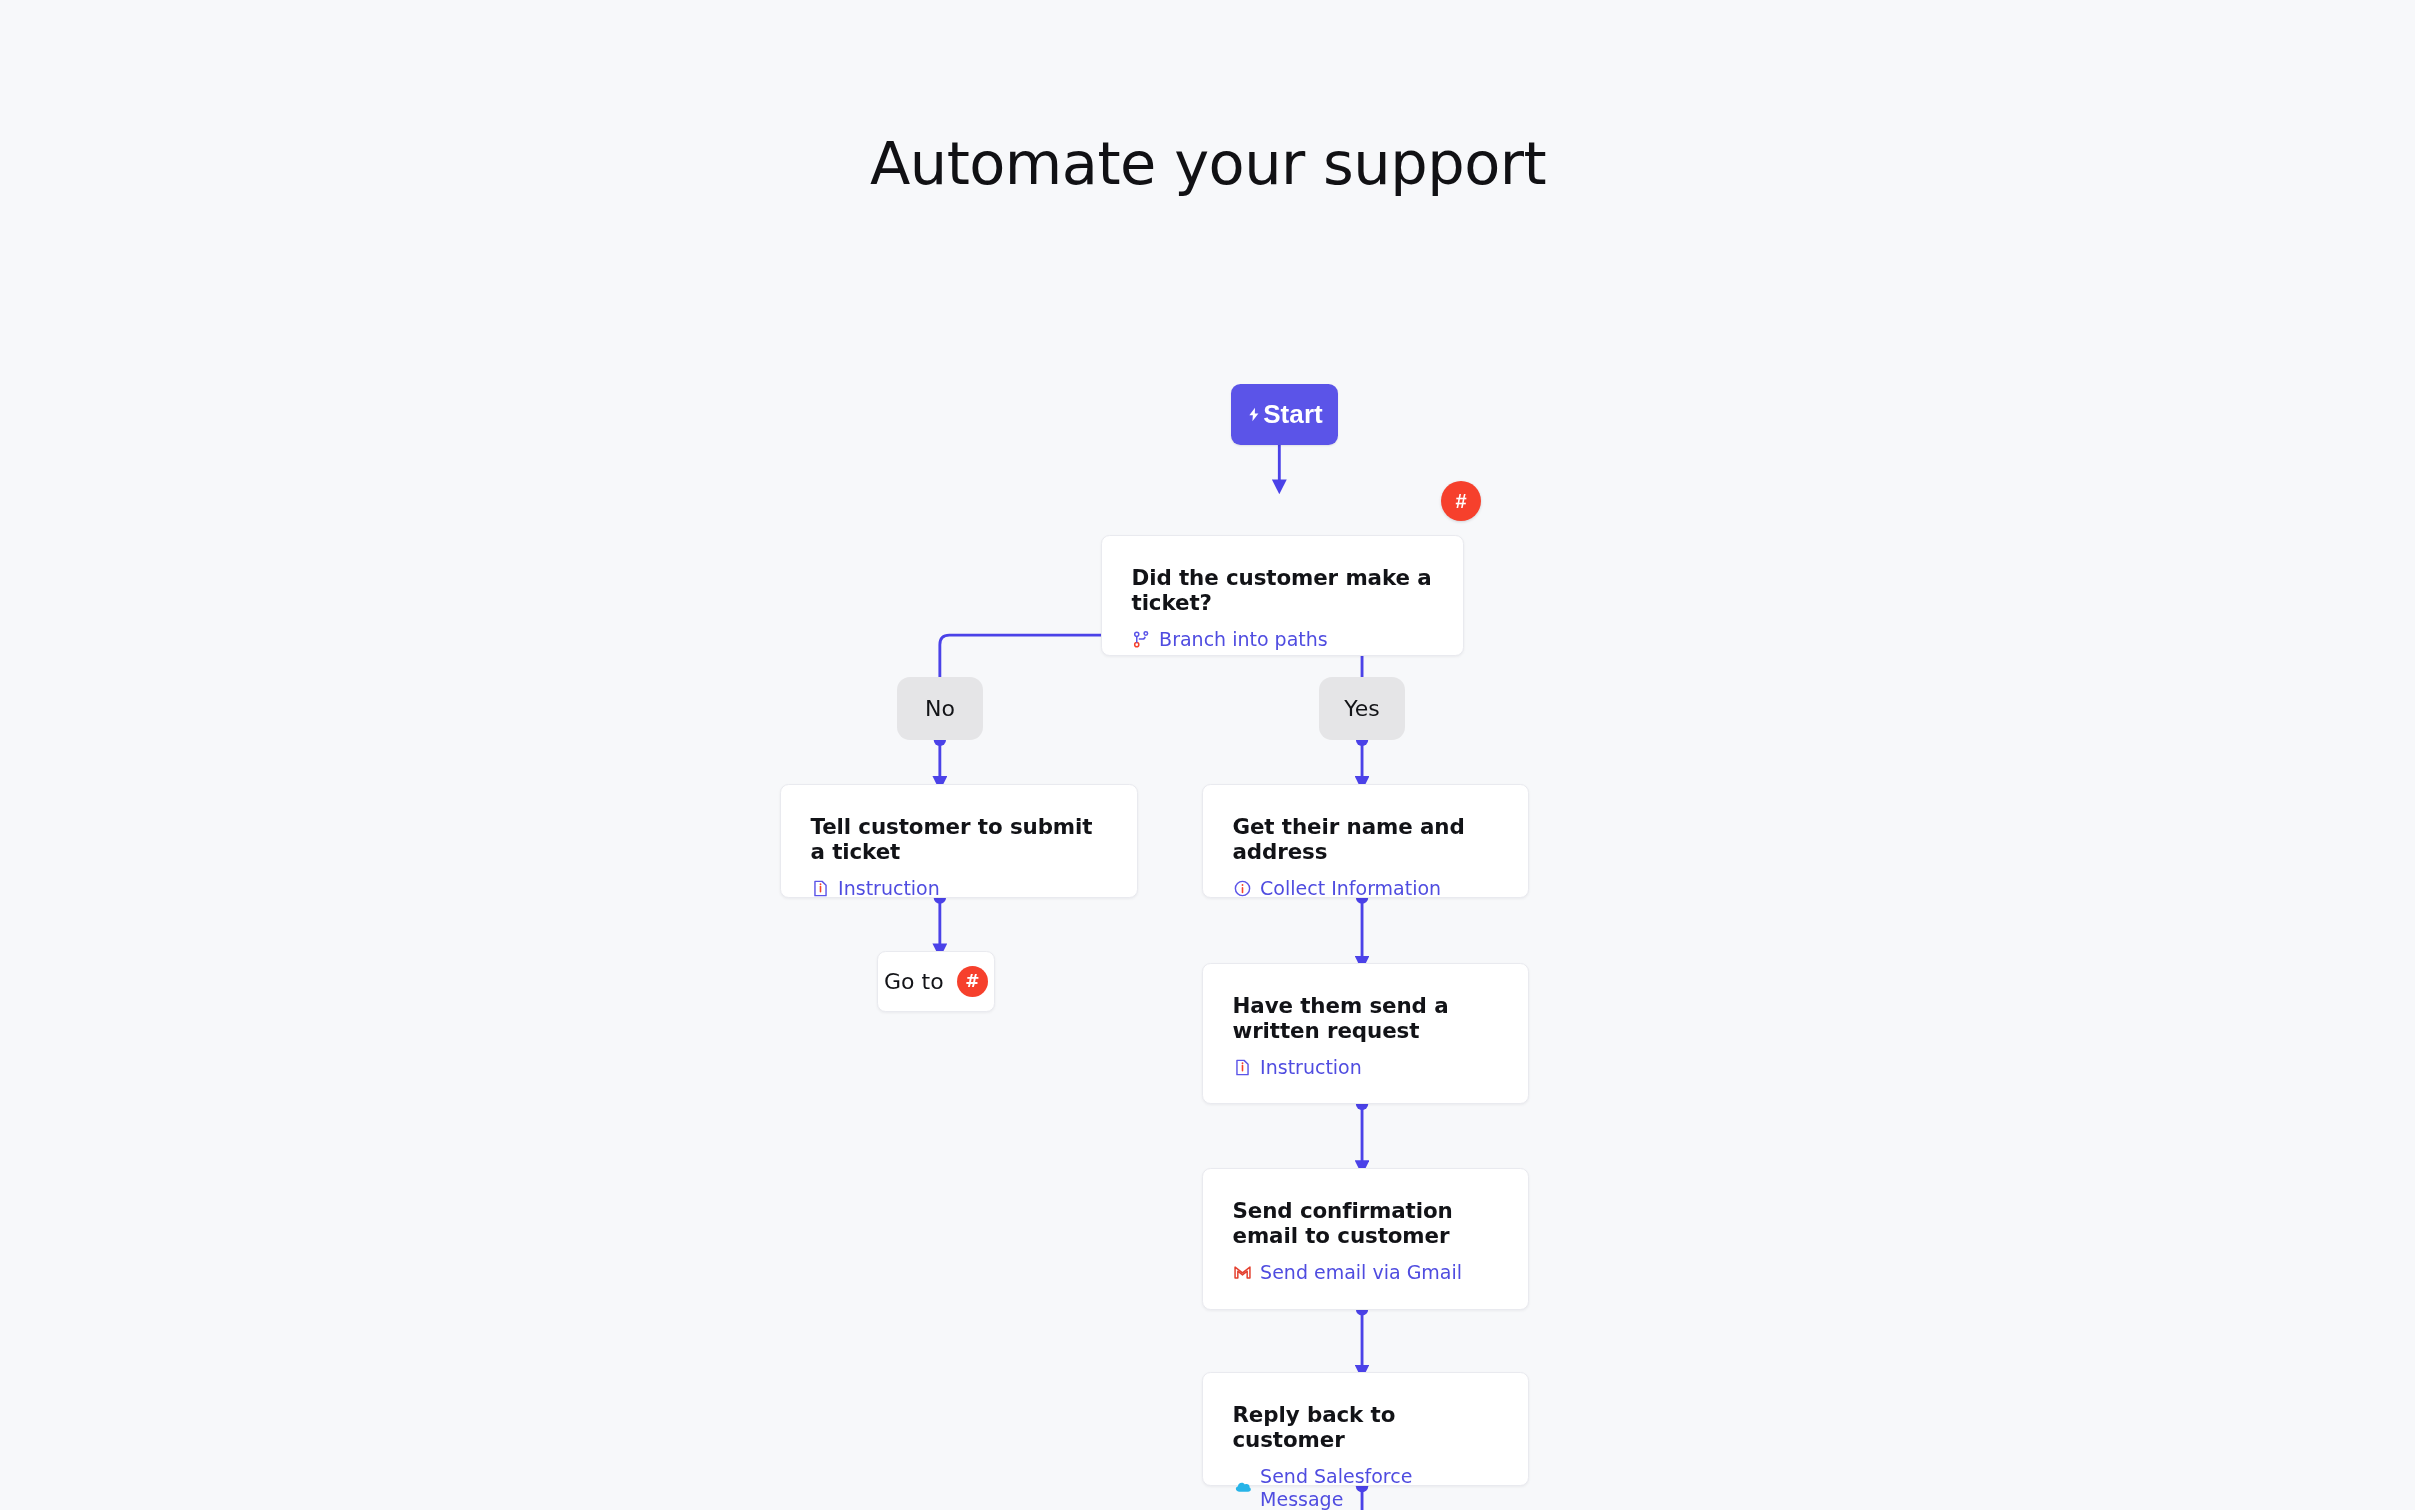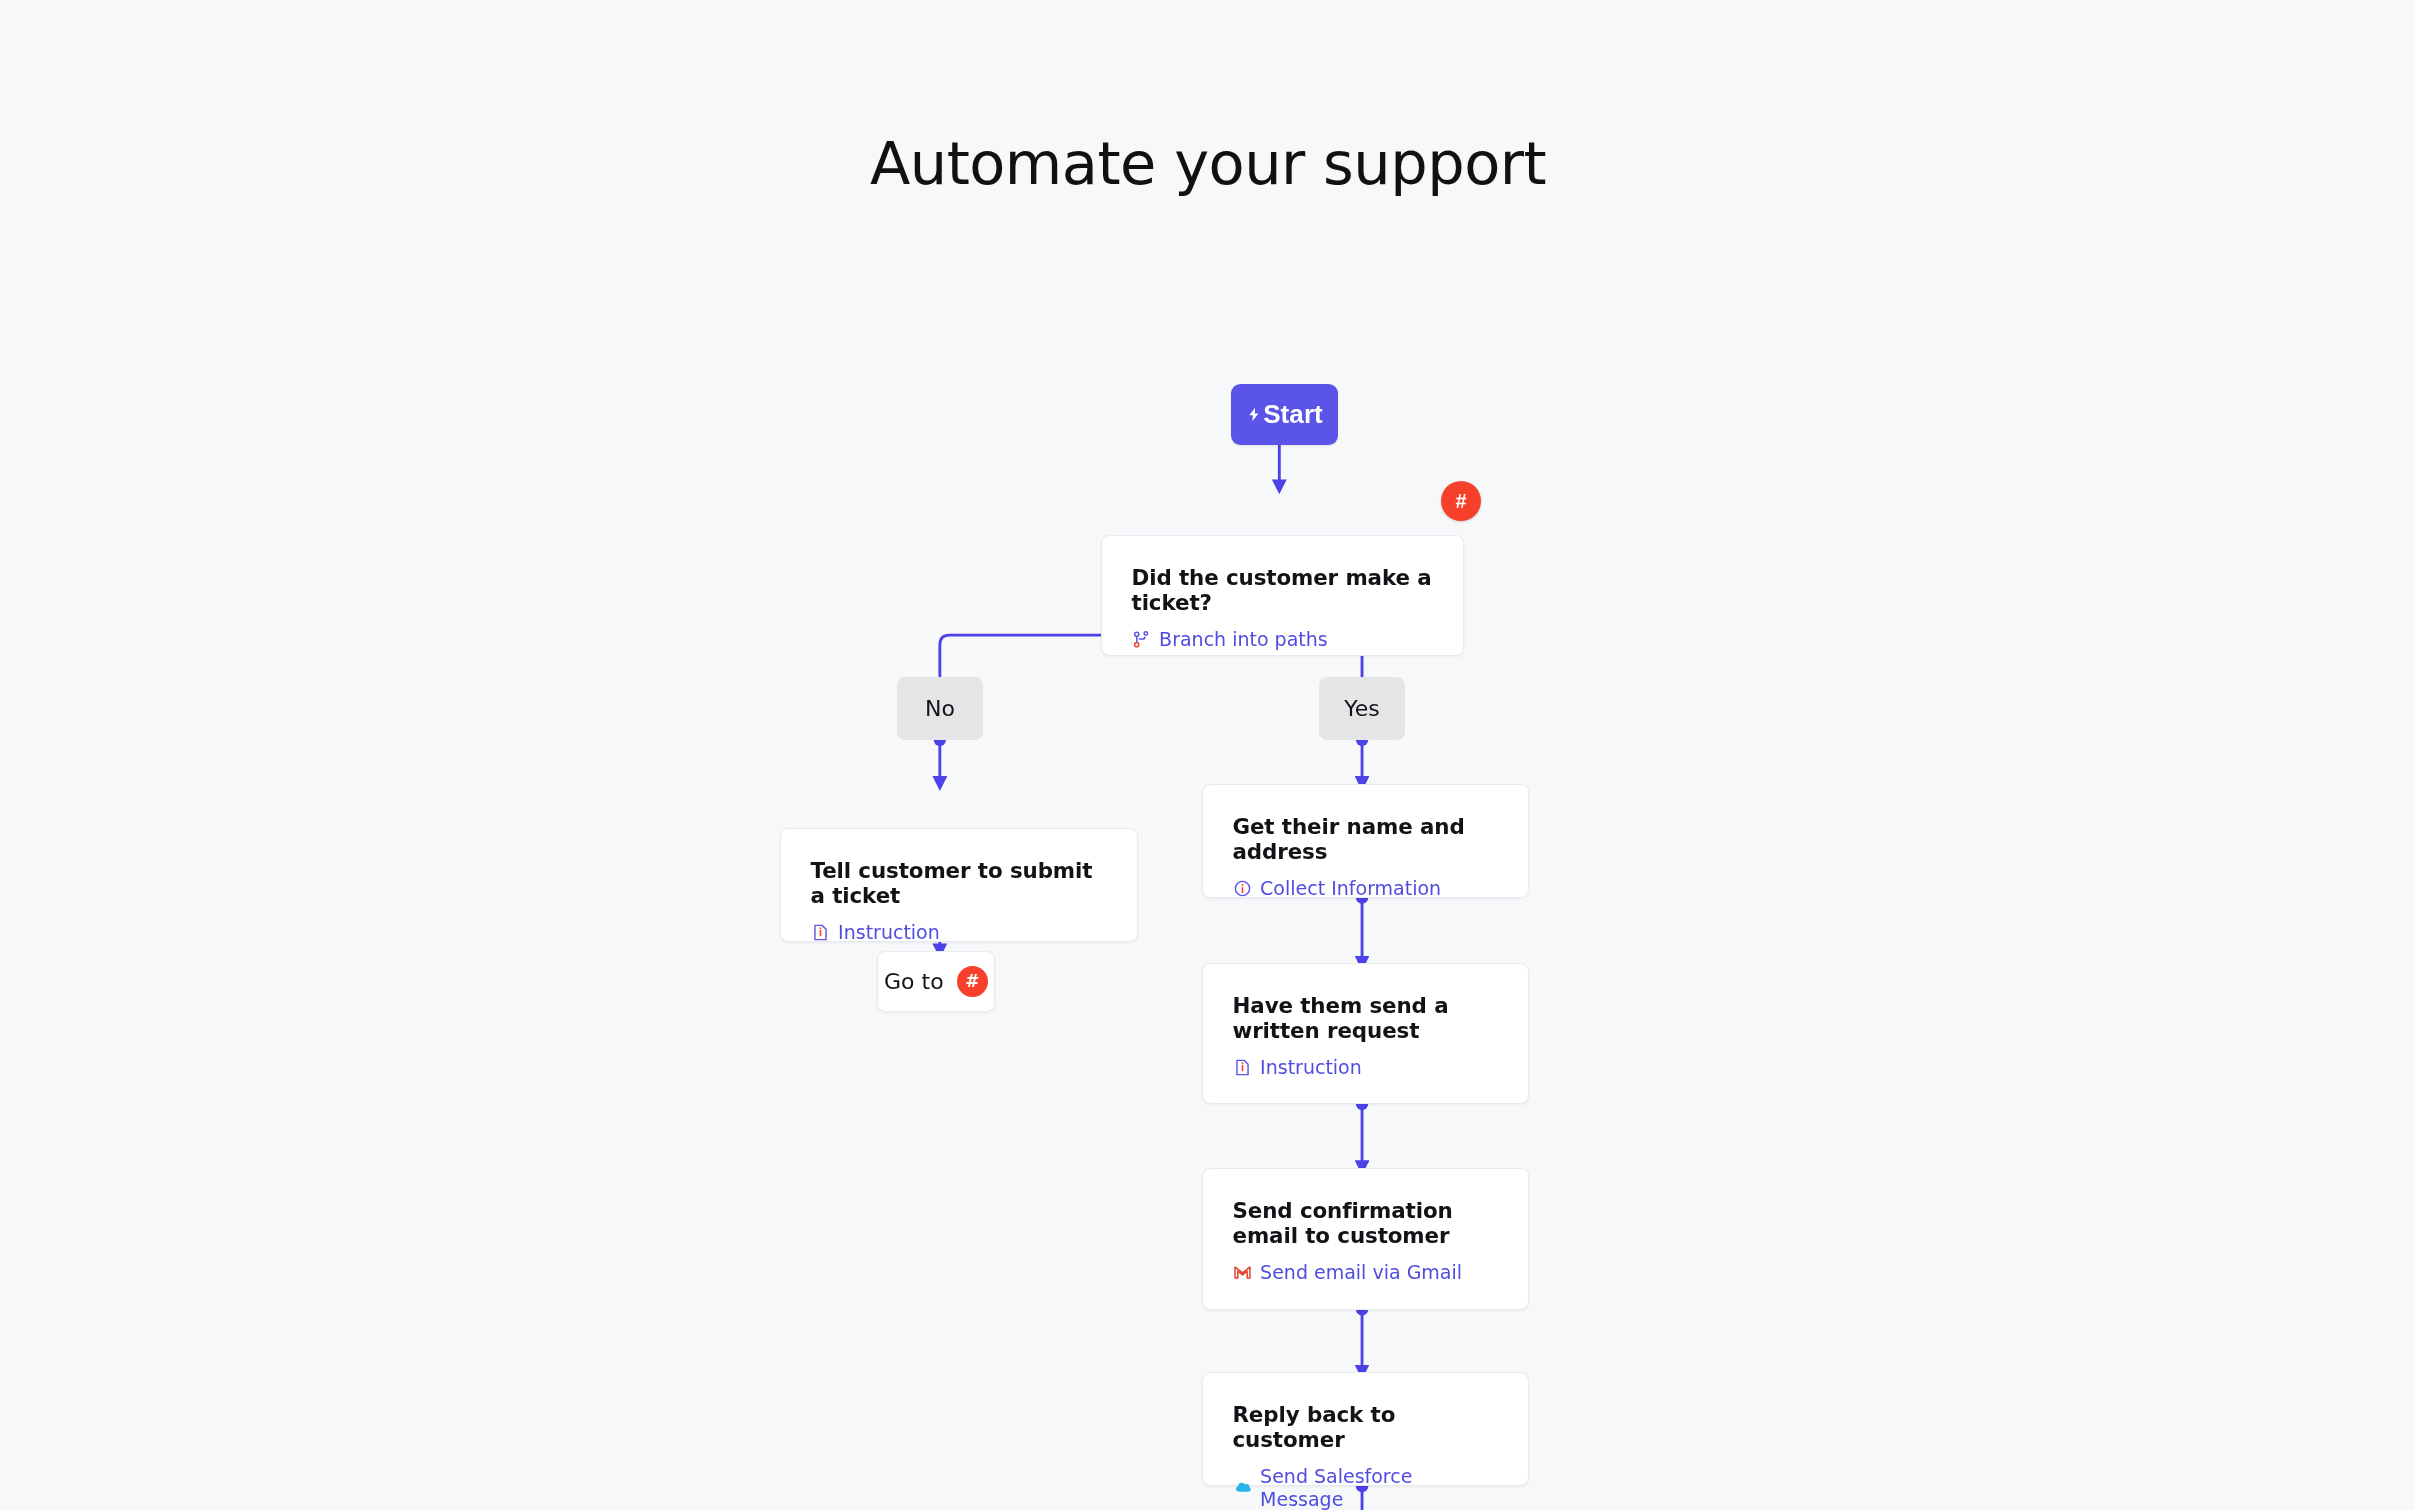--- a/index.html
+++ b/index.html
@@ -116,21 +116,21 @@
     font-size: 20px;
     font-weight: 700;
     line-height: 1;
     box-shadow: 0 1px 2.9px rgba(16,18,40,0.16);
   }
 
   
   .chip {
     position: absolute;
     background: #e5e5e7;
-    border-radius: 8px;
+    border-radius: 13px;
     display: flex;
     align-items: center;
     justify-content: center;
     font-size: 22px;
     color: #121317;
     font-family: "DejaVu Sans", sans-serif;
   }
 
   
   .goto-node {
@@ -232,21 +232,21 @@
     <span>#</span>
   </div>
 
   <div class="chip" style="left:897px; top:677px; width:86px; height:63px;">
     <span>No</span>
   </div>
   <div class="chip" style="left:1319px; top:677px; width:86px; height:63px;">
     <span>Yes</span>
   </div>
 
-  <div class="card" style="left:780px; top:784px; width:358px; height:114px;margin-top:44px;">
+  <div class="card" style="left:780px; top:784px; width:358px; height:114px;">
     <div class="card-title">Tell customer to submit a ticket</div>
     <div class="card-sub">
       <svg class="sub-icon" viewBox="0 0 24 24" xmlns="http://www.w3.org/2000/svg">
         <path d="M5 3 h9 l5 5 v13 H5 z" fill="none" stroke="#5b54e8" stroke-width="1.8" stroke-linejoin="round"></path>
         <path d="M12 9.5 v6.5" stroke="#f6402c" stroke-width="2" stroke-linecap="round"></path>
         <circle cx="12" cy="6.6" r="1.15" fill="#f6402c"></circle>
       </svg>
       <span>Instruction</span>
     </div>
   </div>

